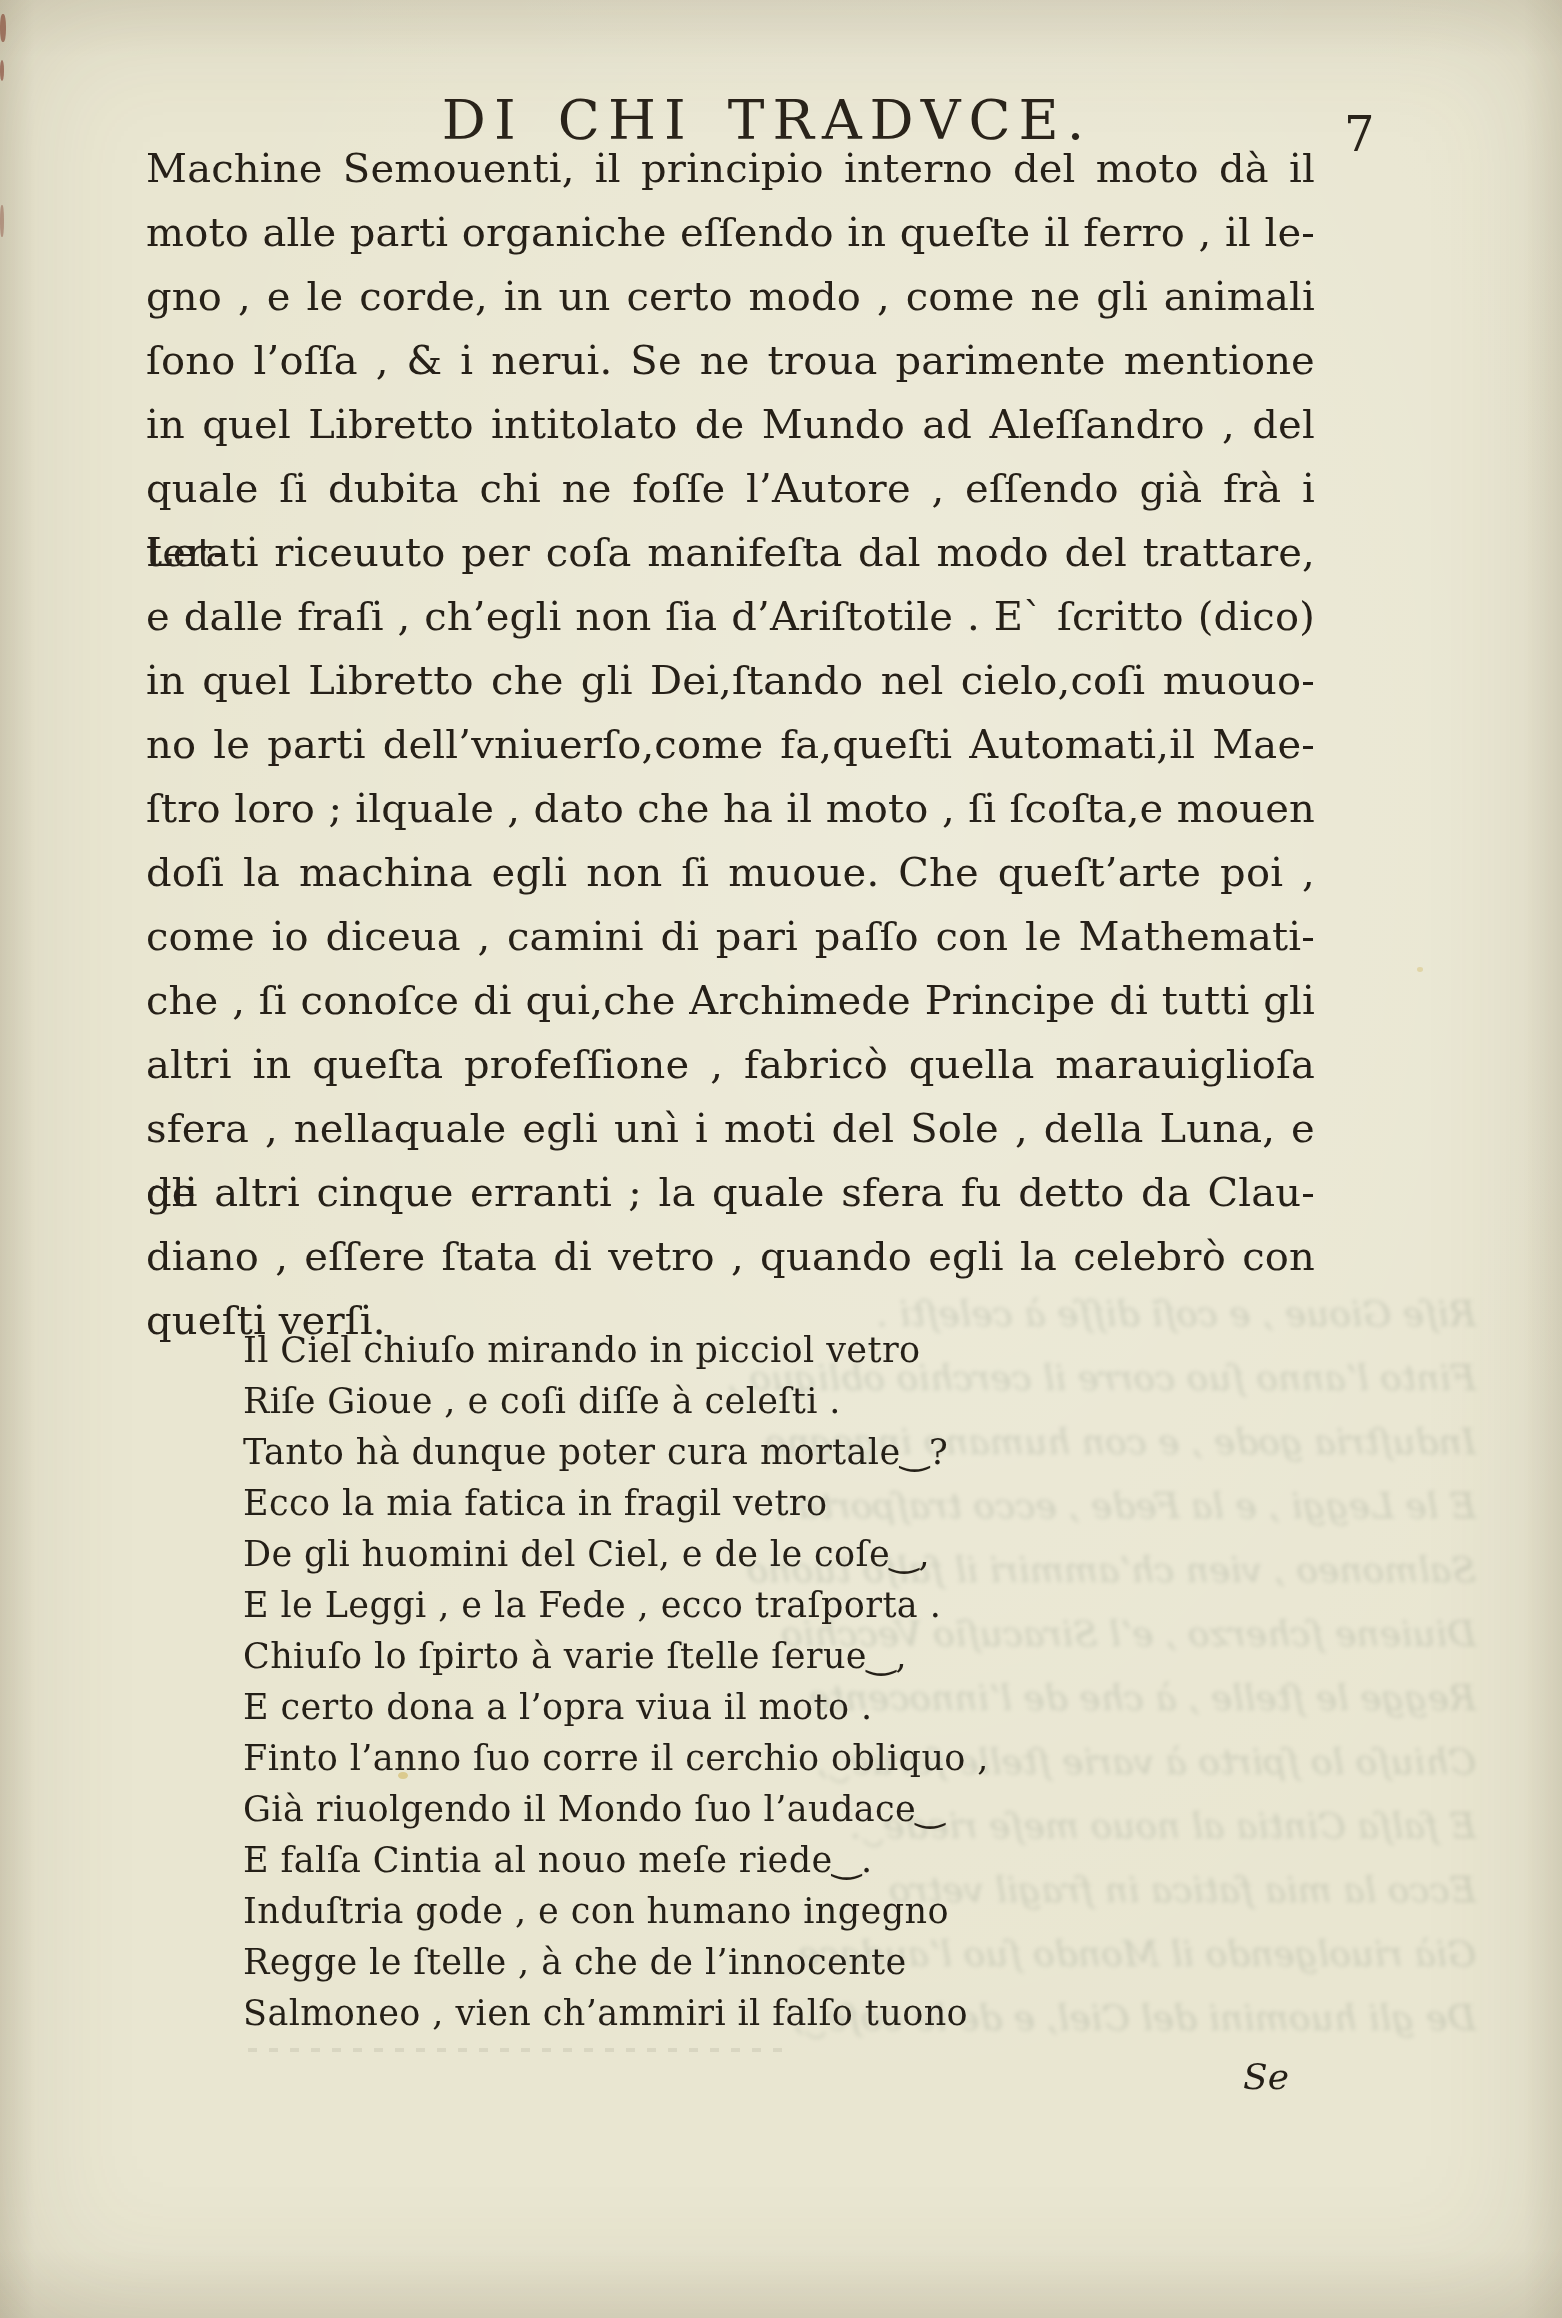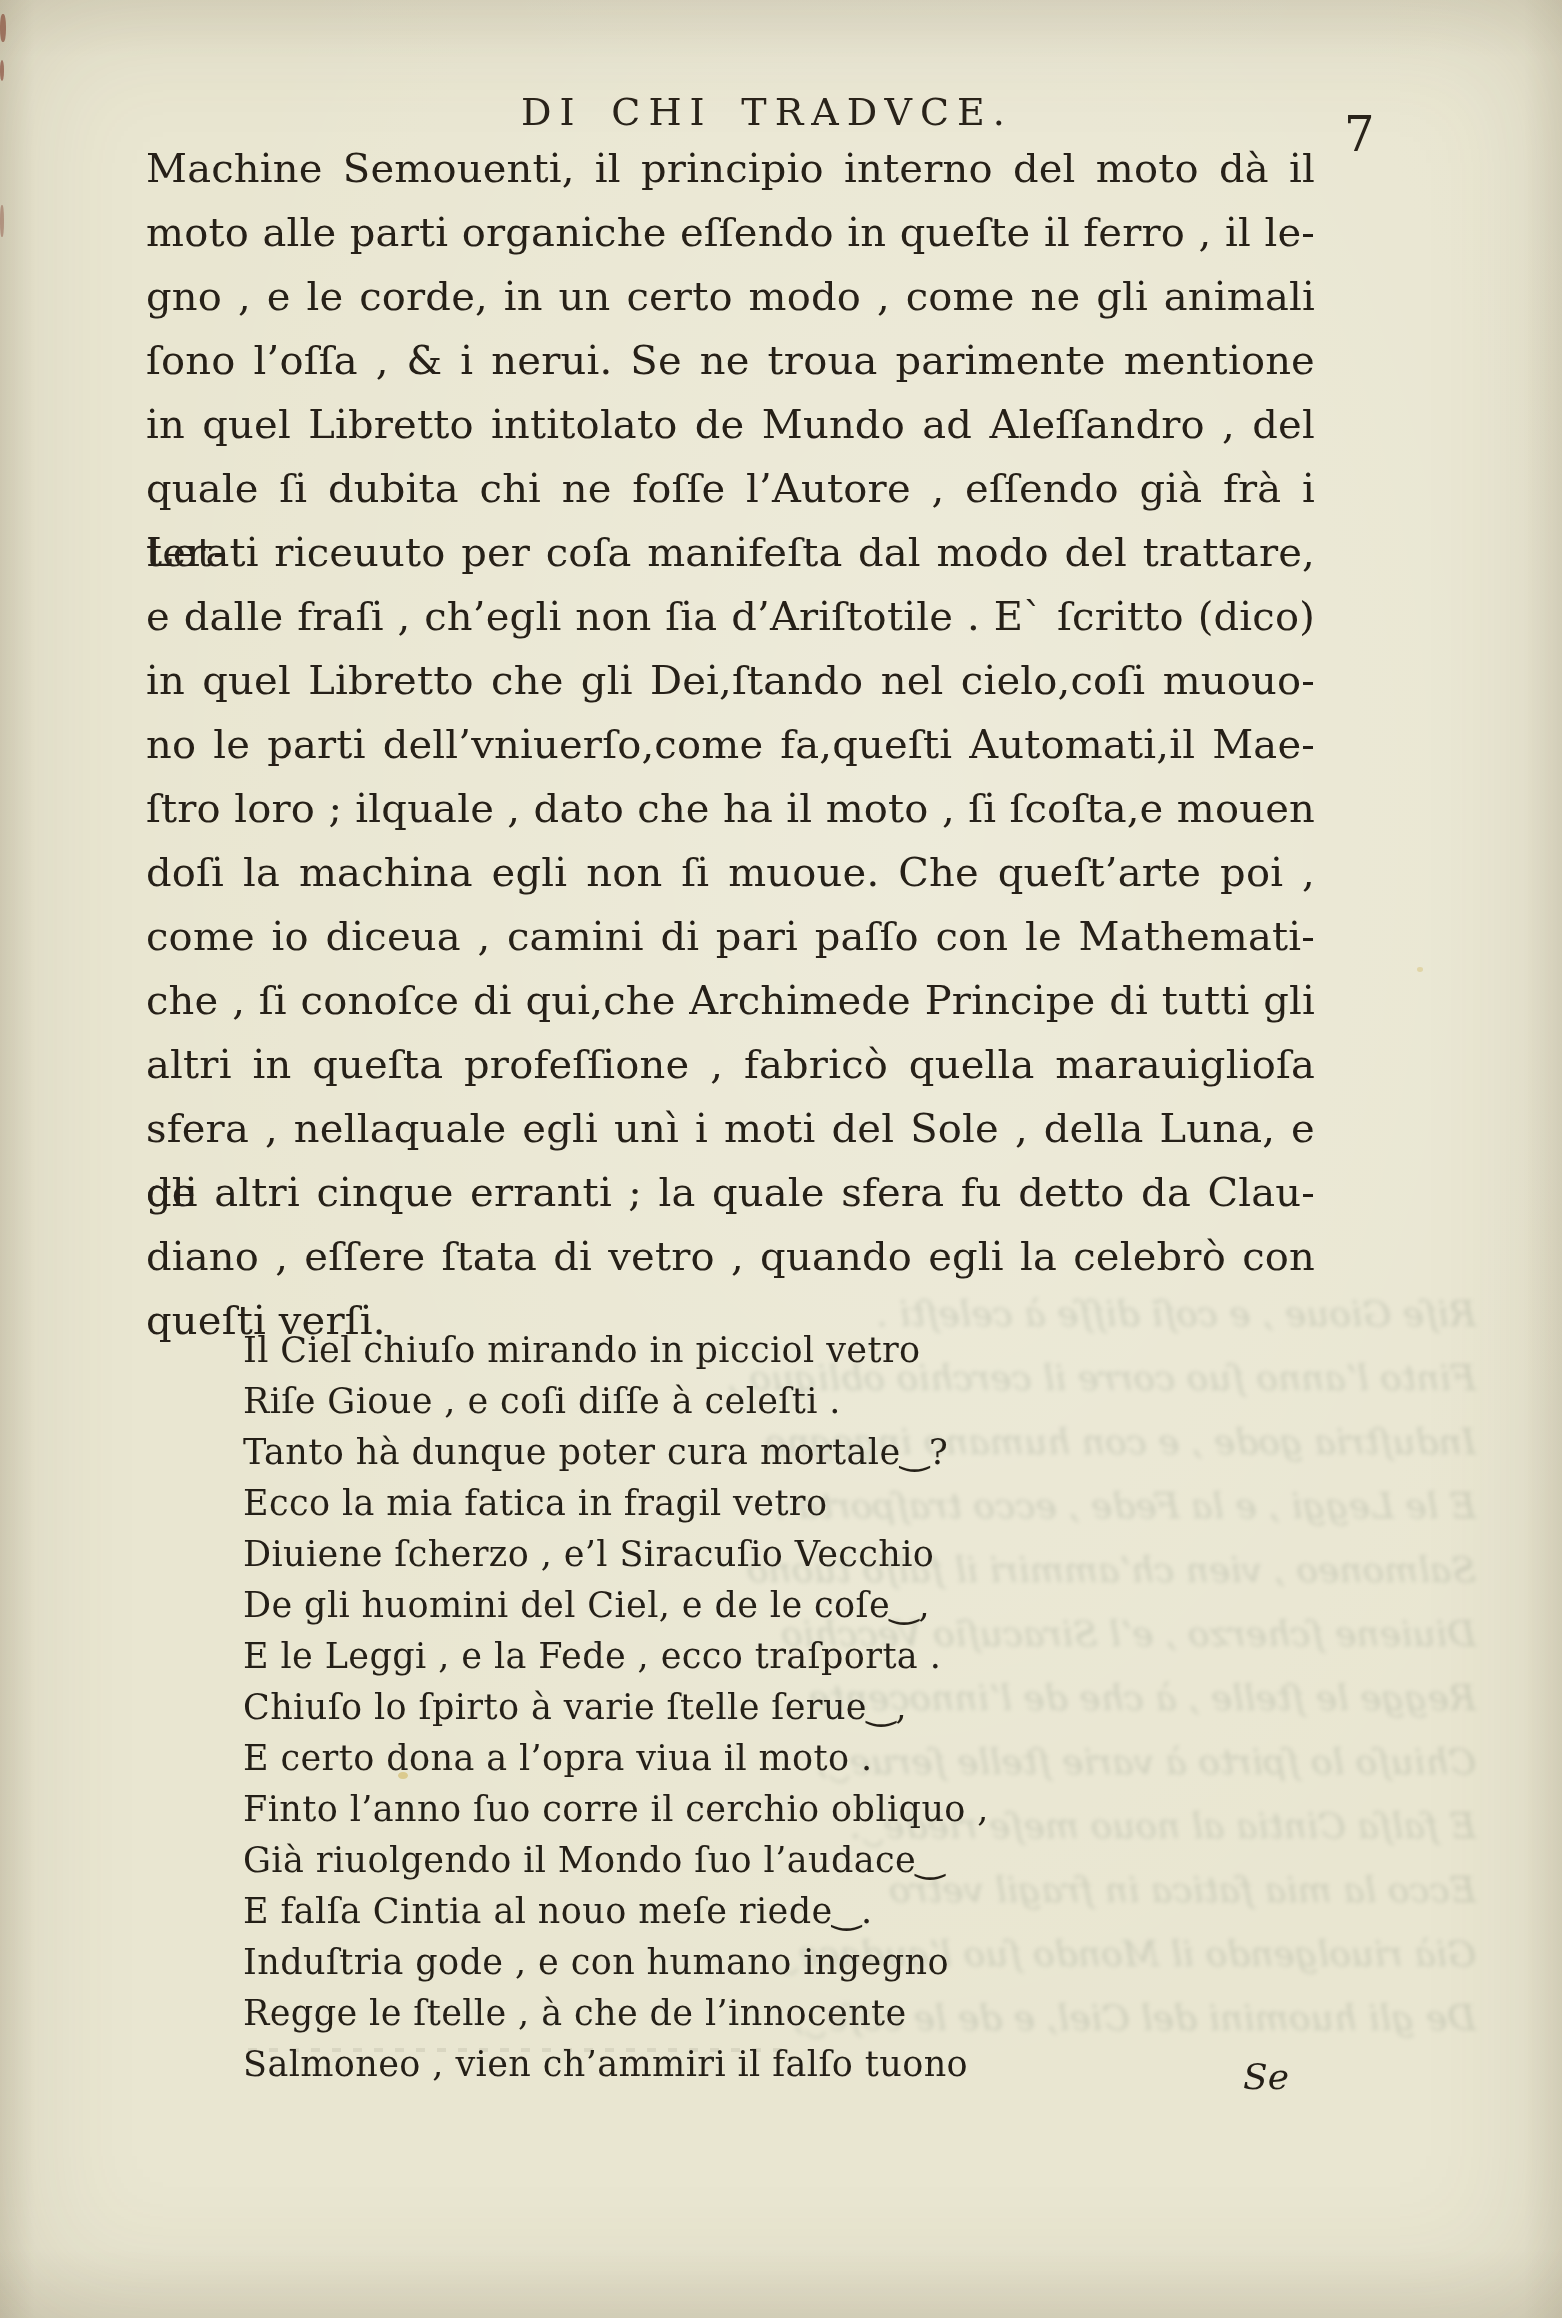--- a/index.html
+++ b/index.html
@@ -20,21 +20,21 @@
     box-shadow:inset 0 0 136px rgba(92,80,48,0.18);
   }
   
   .running-head{
     position:absolute;top:93px;left:0;width:1563px;
     text-align:center;
   }
   .running-head .head-text{
     display:inline-block;
     transform:translateX(-28.5px);
-    font-size:38px;line-height:1;
+    font-size:55px;line-height:1;
     letter-spacing:8px;word-spacing:8.7px;
     color:#2a241b;
     margin-left:28px;
   }
   .page-number{
     position:absolute;left:1344px;top:110px;
     font-size:48px;line-height:1;color:#2a241b;
   }
   
   .prose{
@@ -139,21 +139,20 @@
     <div class="line">gli altri cinque erranti ; la quale sfera fu detto da Clau-</div>
     <div class="line">diano , eſſere ſtata di vetro , quando egli la celebrò con</div>
     <div class="line short">queſti verſi.</div>
   </div>
 
   <div class="verse">
     <div class="vline">Il Ciel chiuſo mirando in picciol vetro</div>
     <div class="vline">Riſe Gioue , e coſi diſſe à celeſti .</div>
     <div class="vline">Tanto hà dunque poter cura mortale‿?</div>
     <div class="vline">Ecco la mia fatica in fragil vetro</div>
-    <div class="vline">Diuiene ſcherzo , e’l Siracuſio Vecchio</div>
     <div class="vline">De gli huomini del Ciel, e de le coſe‿,</div>
     <div class="vline">E le Leggi , e la Fede , ecco traſporta .</div>
     <div class="vline">Chiuſo lo ſpirto à varie ſtelle ſerue‿,</div>
     <div class="vline">E certo dona a l’opra viua il moto .</div>
     <div class="vline">Finto l’anno ſuo corre il cerchio obliquo ,</div>
     <div class="vline">Già riuolgendo il Mondo ſuo l’audace‿</div>
     <div class="vline">E falſa Cintia al nouo meſe riede‿.</div>
     <div class="vline">Induſtria gode , e con humano ingegno</div>
     <div class="vline">Regge le ſtelle , à che de l’innocente</div>
     <div class="vline">Salmoneo , vien ch’ammiri il falſo tuono</div>

